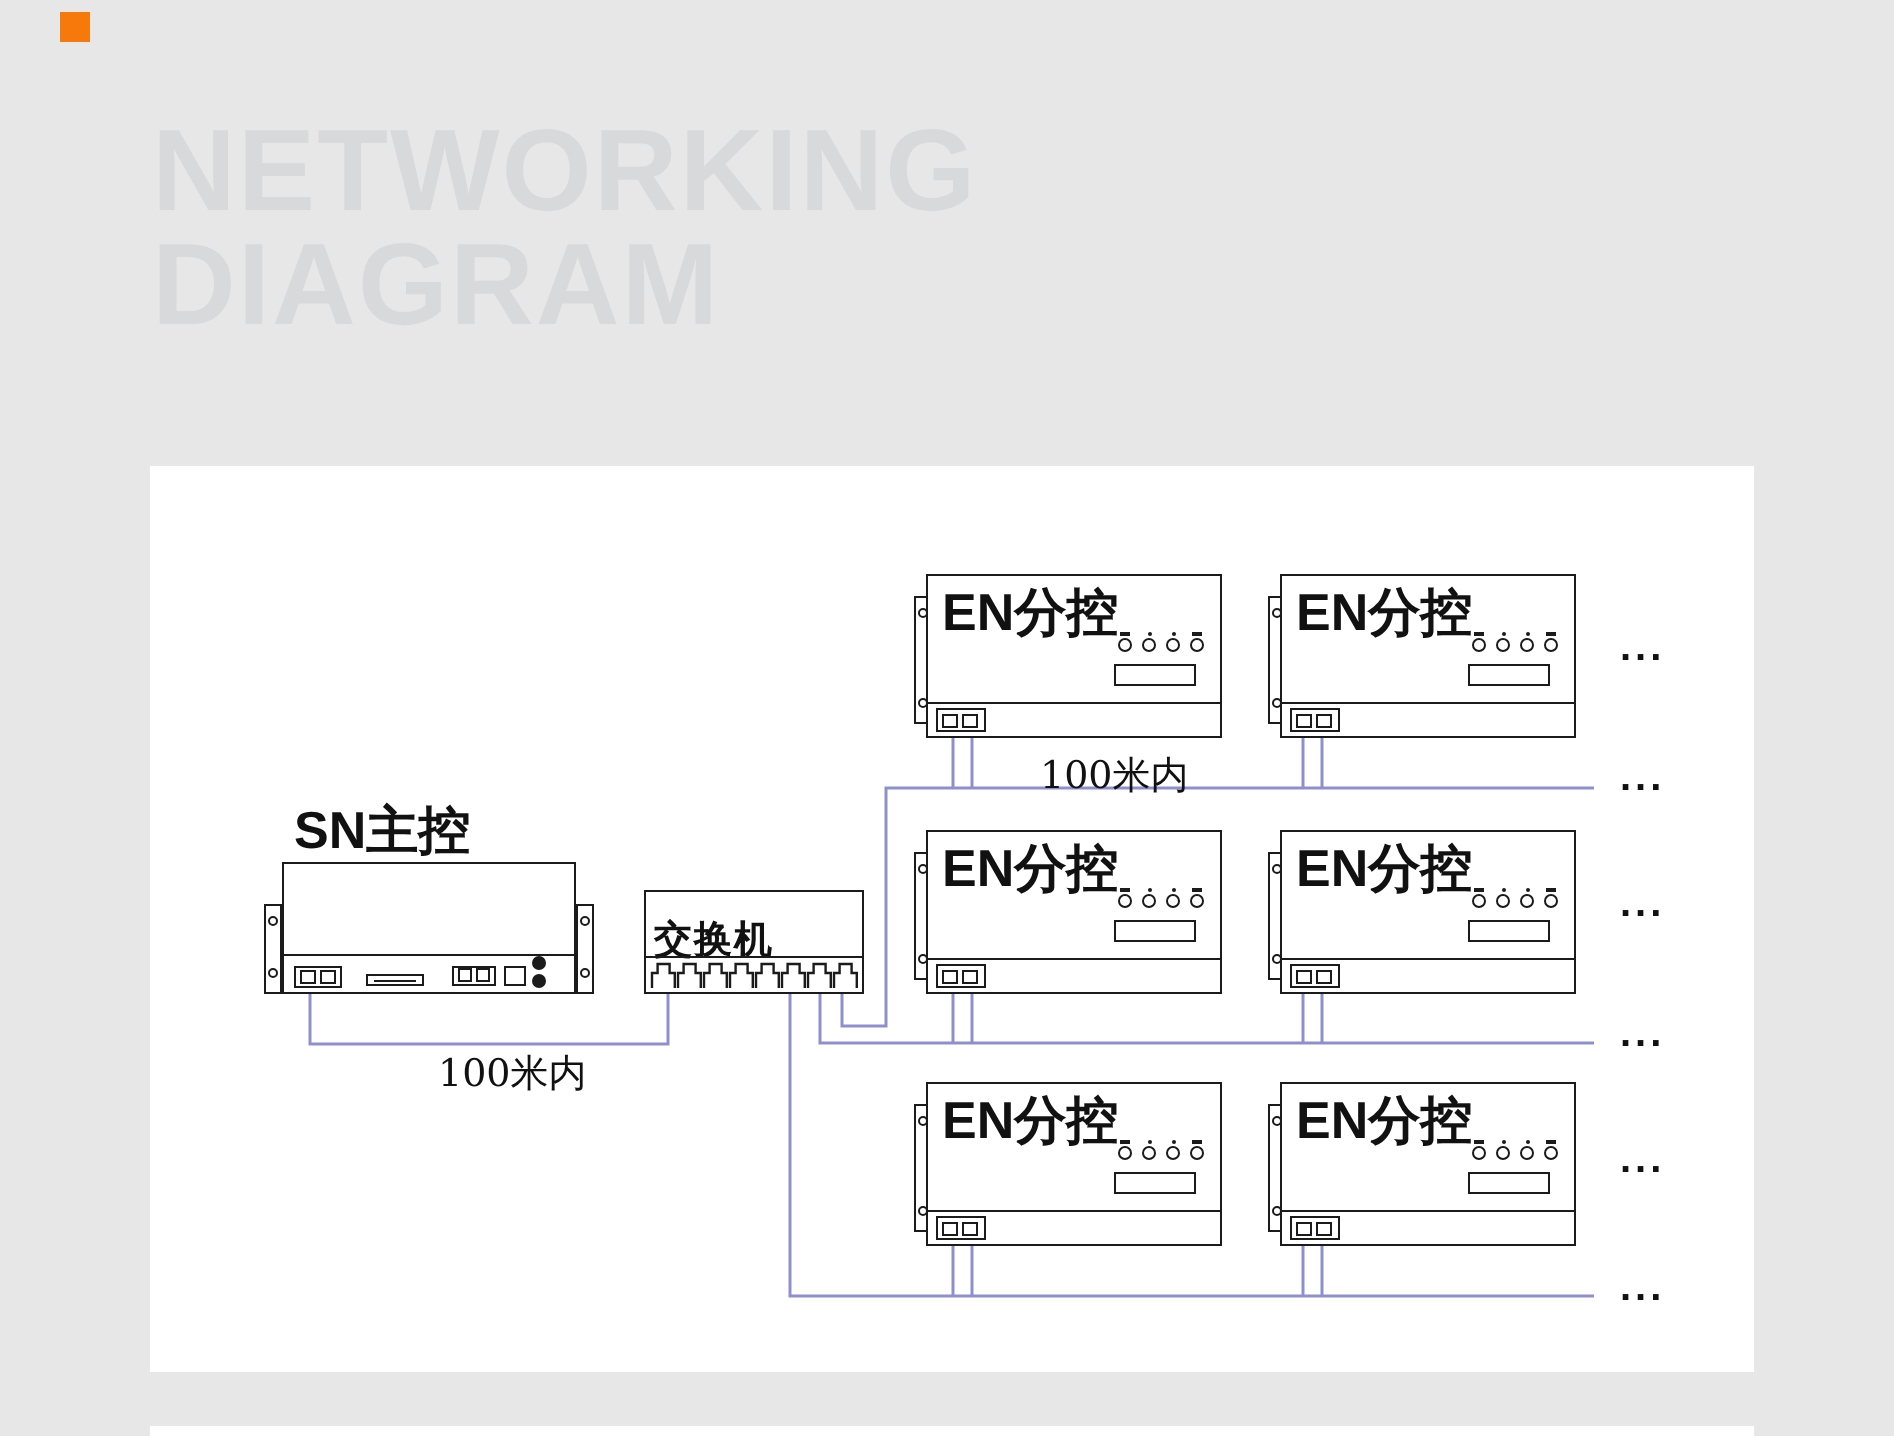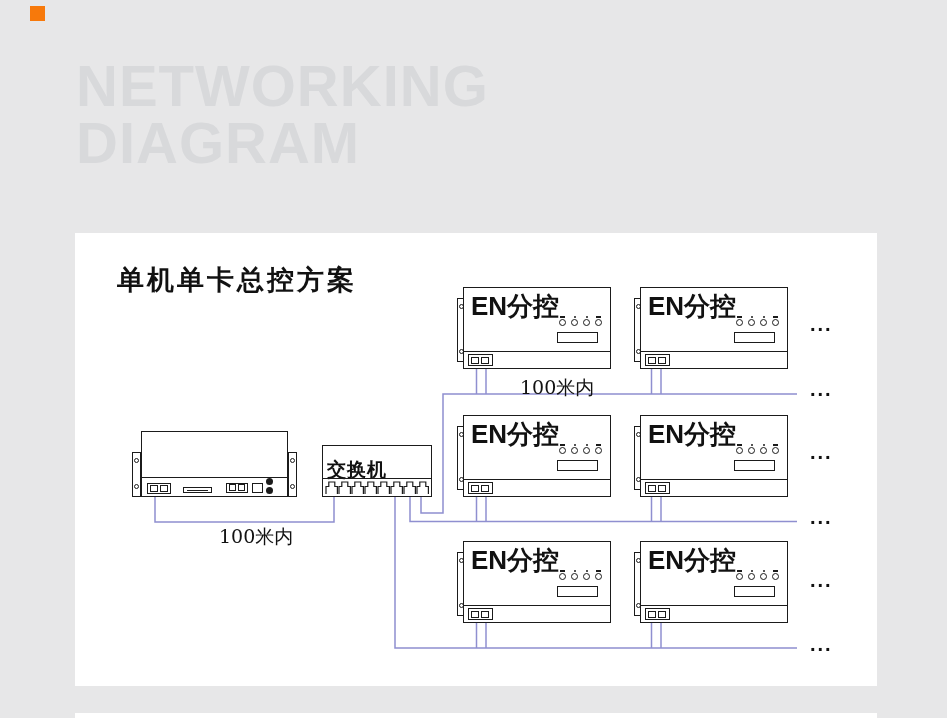--- a/index.html
+++ b/index.html
@@ -89,41 +89,41 @@
 
 <div class="page">
 
   <div class="corner-square"></div>
   <div class="wm wm1">NETWORKING</div>
   <div class="wm wm2">DIAGRAM</div>
 
   <div class="panel"></div>
   <div class="panel2"></div>
 
-  <div class="diagram-title">单机单卡总控方案</div>
 
   <svg class="wires" width="947" height="718" viewBox="0 0 947 718">
     <polyline points="155,494 155,522 334,522 334,497"></polyline>
     <polyline points="421,497 421,513 443,513 443,394 797,394"></polyline>
     <polyline points="410,497 410,521.5 797,521.5"></polyline>
     <polyline points="395,497 395,648 797,648"></polyline>
     <line x1="476.5" y1="367" x2="476.5" y2="394"></line>
     <line x1="486" y1="367" x2="486" y2="394"></line>
     <line x1="651.5" y1="366" x2="651.5" y2="394"></line>
     <line x1="661" y1="366" x2="661" y2="394"></line>
     <line x1="476.5" y1="495" x2="476.5" y2="521.5"></line>
     <line x1="486" y1="495" x2="486" y2="521.5"></line>
     <line x1="651.5" y1="495" x2="651.5" y2="521.5"></line>
     <line x1="661" y1="495" x2="661" y2="521.5"></line>
     <line x1="476.5" y1="622" x2="476.5" y2="648"></line>
     <line x1="486" y1="622" x2="486" y2="648"></line>
     <line x1="651.5" y1="622" x2="651.5" y2="648"></line>
     <line x1="661" y1="622" x2="661" y2="648"></line>
   </svg>
 
+  <div class="sn-label">SN主控</div>
   <div class="dev sn">
     <div class="bracket bracket-l"></div>
     <div class="bracket bracket-r"></div>
     <div class="box"></div>
     <div class="screen"></div>
     <div class="divider"></div>
     <div class="pblock pblock1">
         <div class="mini"></div>
         <div class="mini"></div>
       </div>

